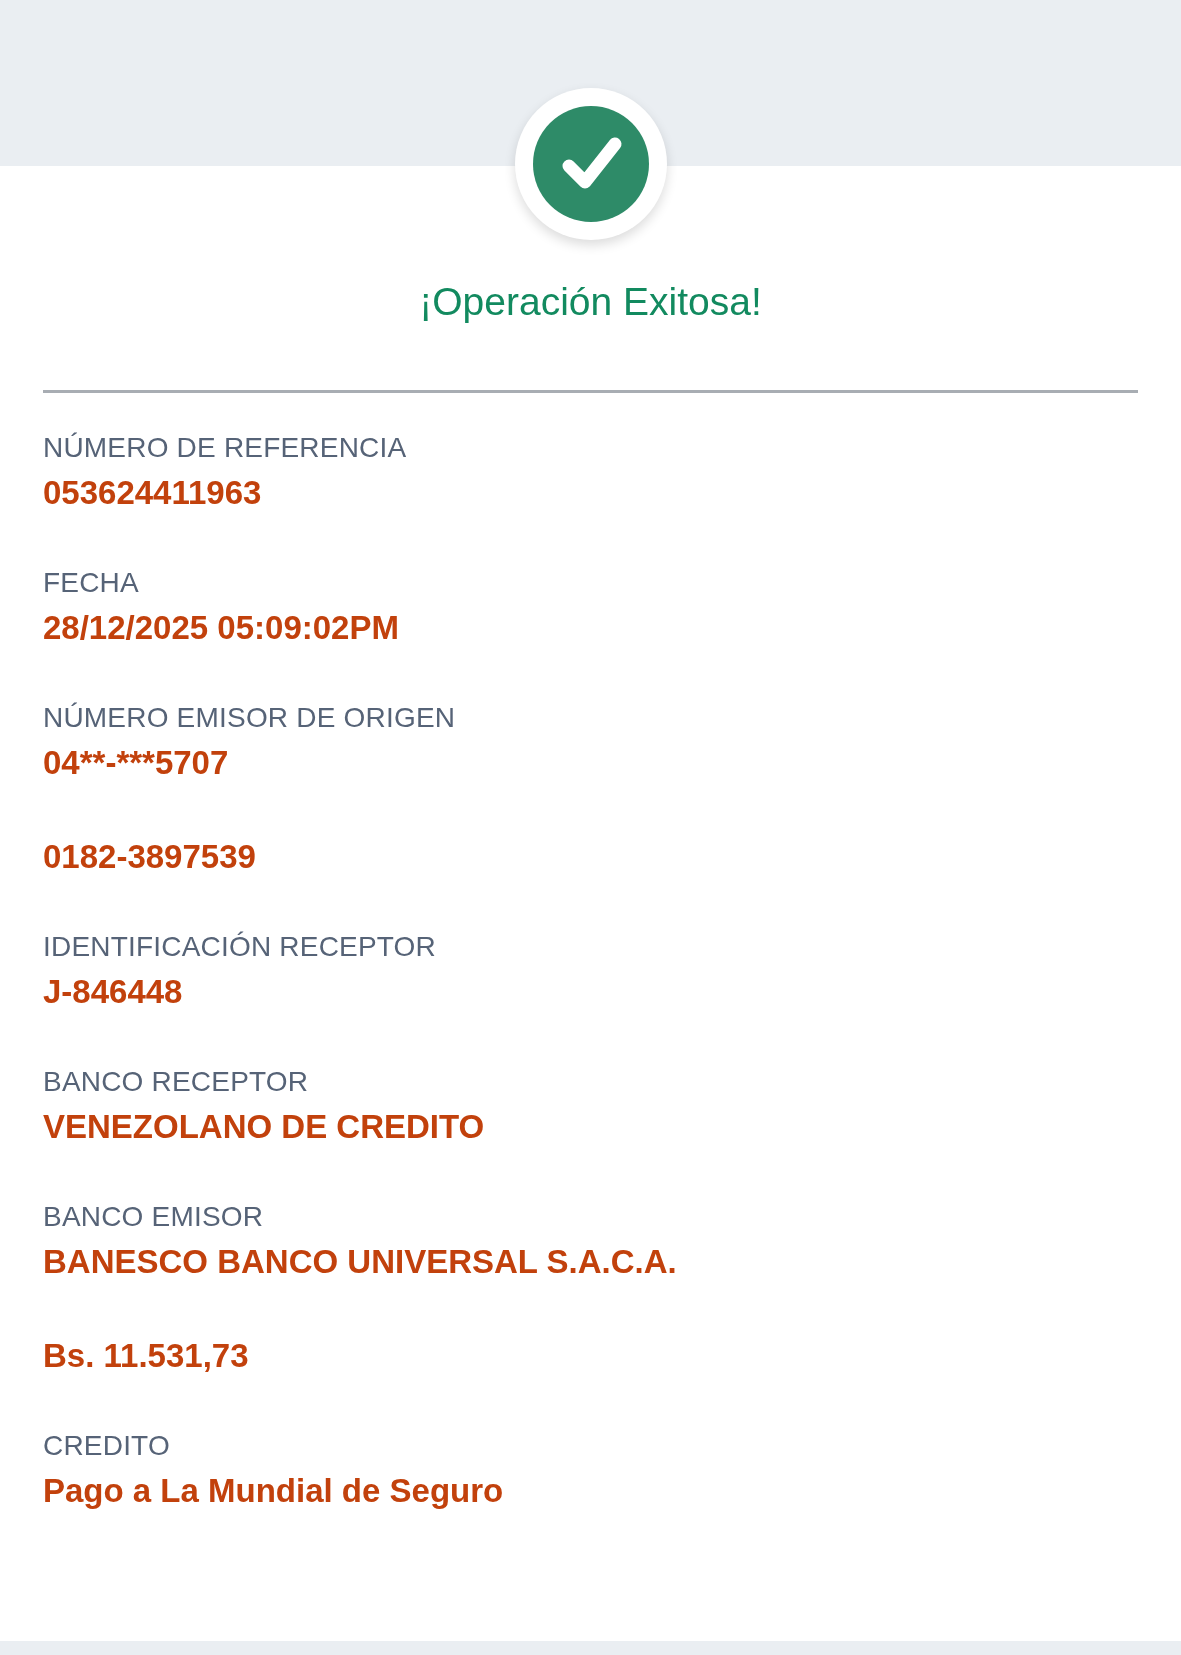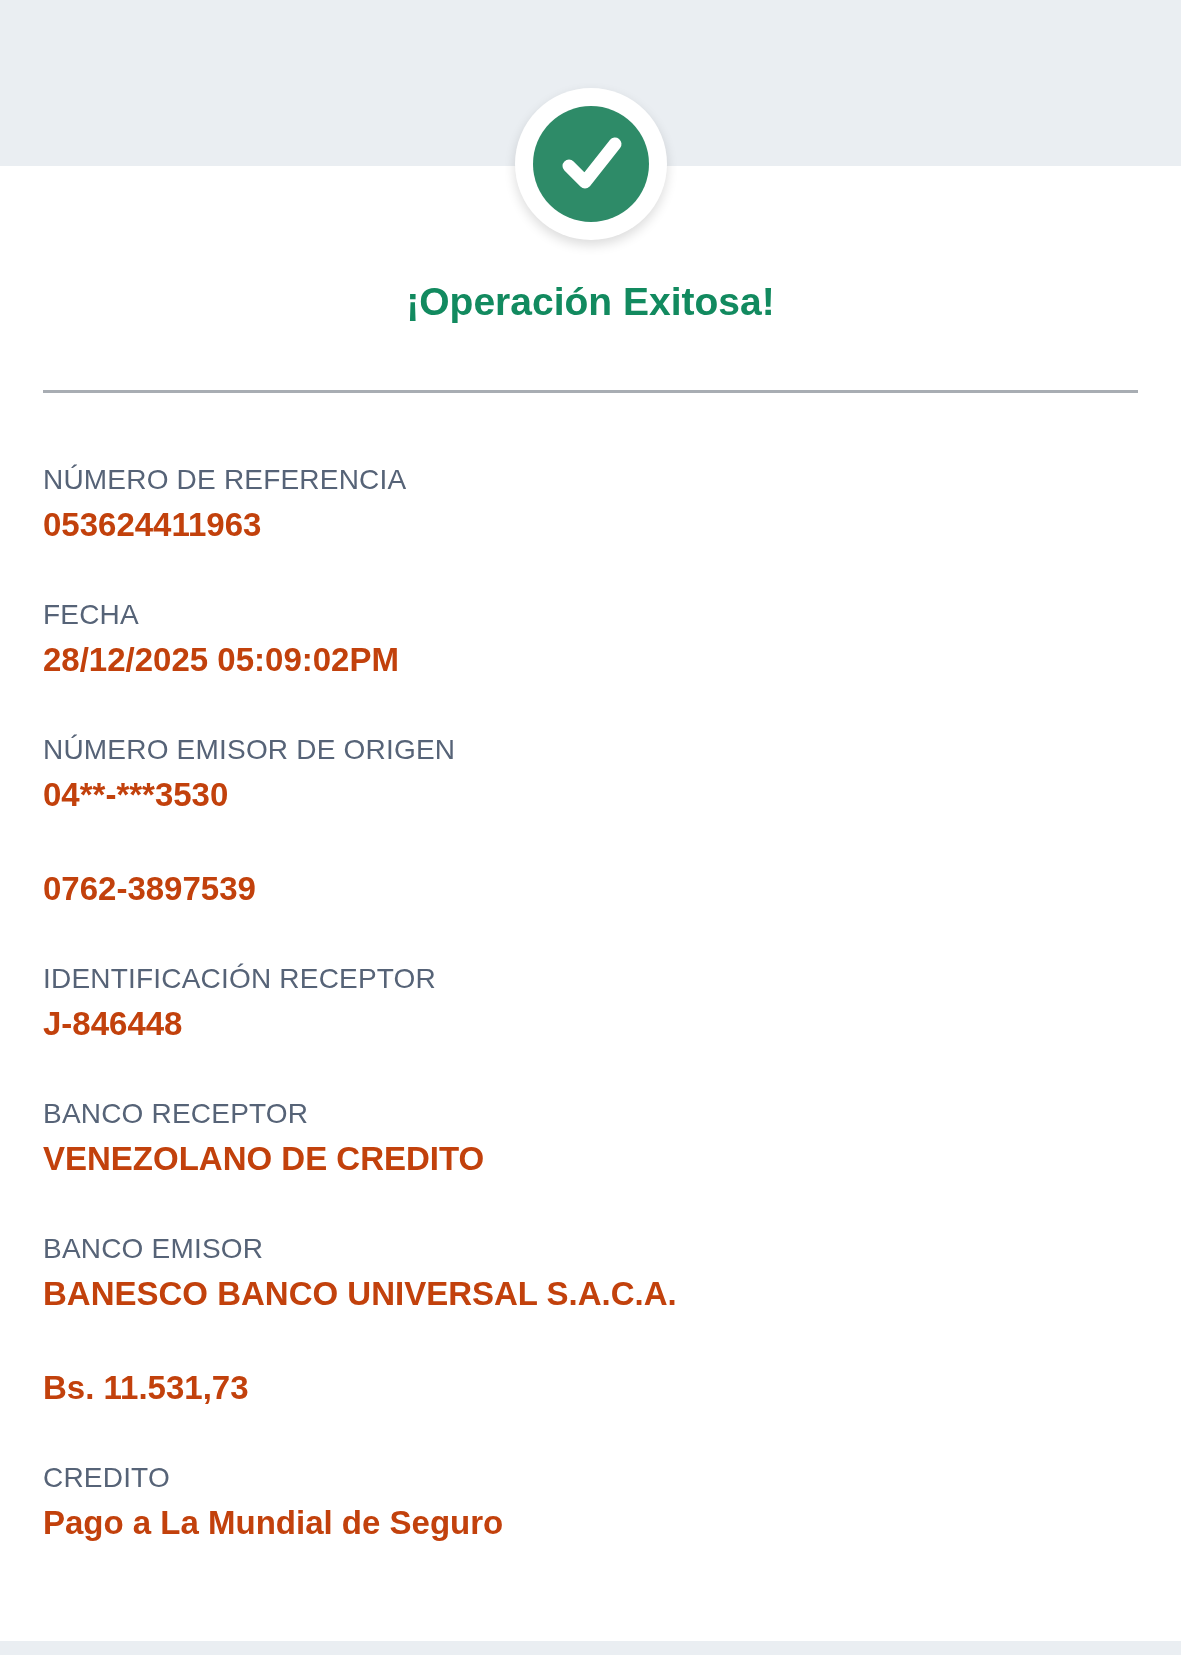--- a/index.html
+++ b/index.html
@@ -55,38 +55,38 @@
   }
   .check-circle svg { display: block; }
   .title {
     position: absolute;
     top: 278px;
     left: 0;
     width: 100%;
     text-align: center;
     font-size: 39px;
     line-height: 48px;
-    font-weight: 700;
+    font-weight: 400;
     color: #128a5f;
   }
   .divider {
     position: absolute;
     top: 390px;
     left: 43px;
     right: 43px;
     height: 3px;
     background: #a8adb3;
   }
   .fields {
     position: absolute;
     top: 430px;
     left: 43px;
     right: 43px;
   }
-  .field { margin-bottom: 50px; margin-top: 32px; }
+  .field { margin-bottom: 50px; }
   .field-label {
     font-size: 28px;
     line-height: 35px;
     font-weight: 400;
     color: #566377;
     letter-spacing: 0.2px;
   }
   .field-value {
     margin-top: 6px;
     font-size: 33px;
@@ -118,24 +118,24 @@
       <div class="field">
         <div class="field-label">NÚMERO DE REFERENCIA</div>
         <div class="field-value">053624411963</div>
       </div>
       <div class="field">
         <div class="field-label">FECHA</div>
         <div class="field-value">28/12/2025 05:09:02PM</div>
       </div>
       <div class="field">
         <div class="field-label">NÚMERO EMISOR DE ORIGEN</div>
-        <div class="field-value">04**-***3530</div>
+        <div class="field-value">04**-***5707</div>
       </div>
       <div class="field">
-        <div class="field-value">0762-3897539</div>
+        <div class="field-value">0182-3897539</div>
       </div>
       <div class="field">
         <div class="field-label">IDENTIFICACIÓN RECEPTOR</div>
         <div class="field-value">J-846448</div>
       </div>
       <div class="field">
         <div class="field-label">BANCO RECEPTOR</div>
         <div class="field-value">VENEZOLANO DE CREDITO</div>
       </div>
       <div class="field">

